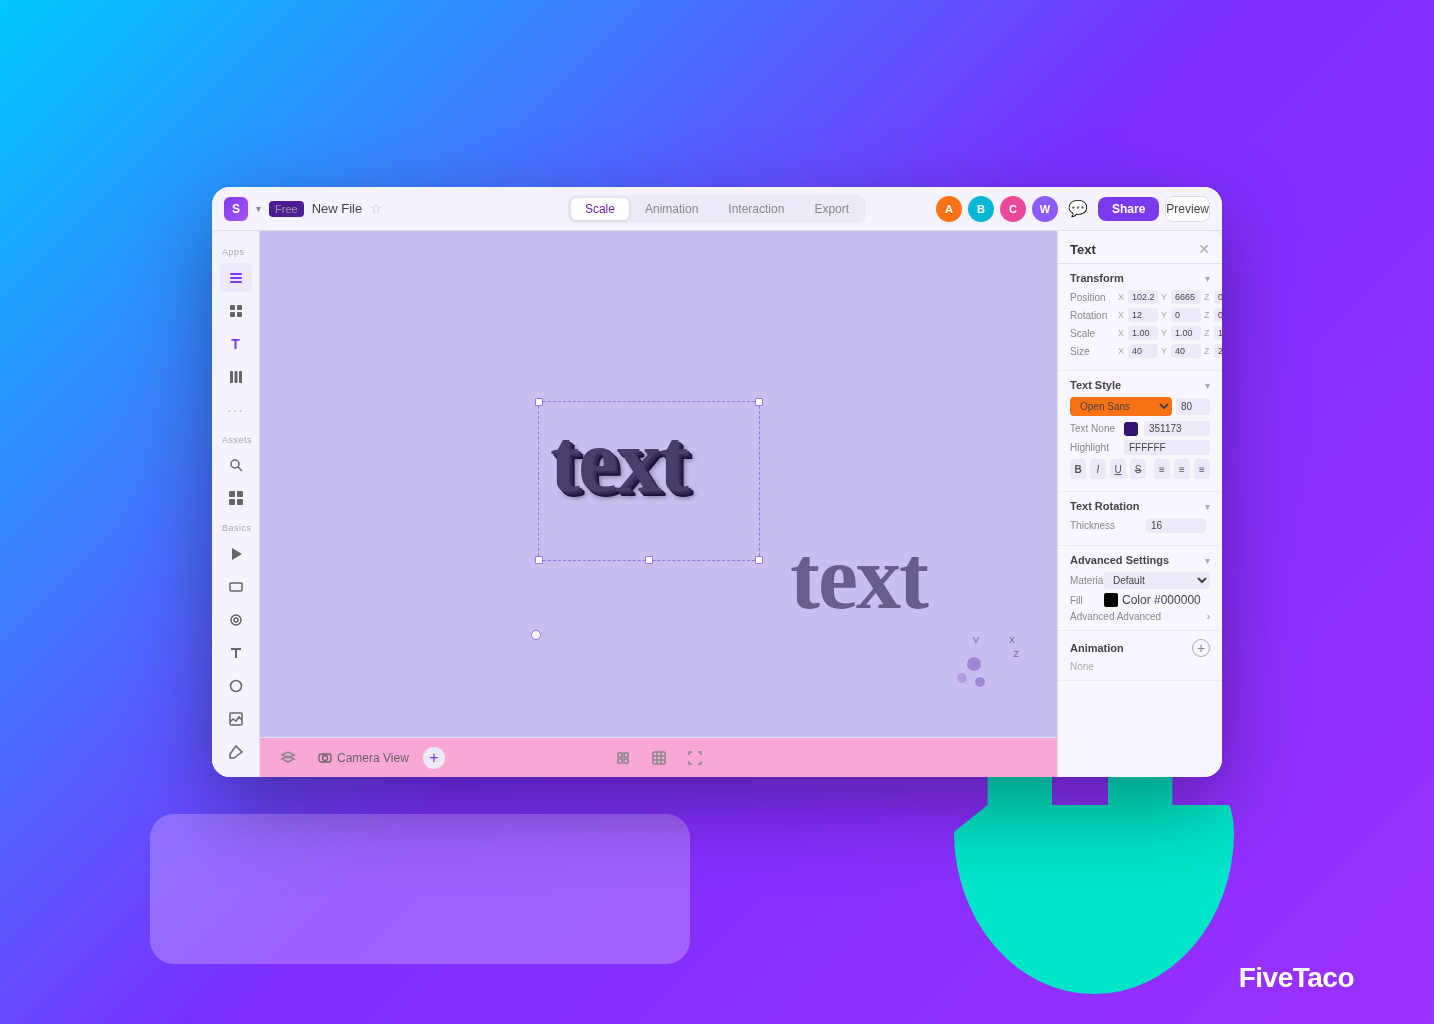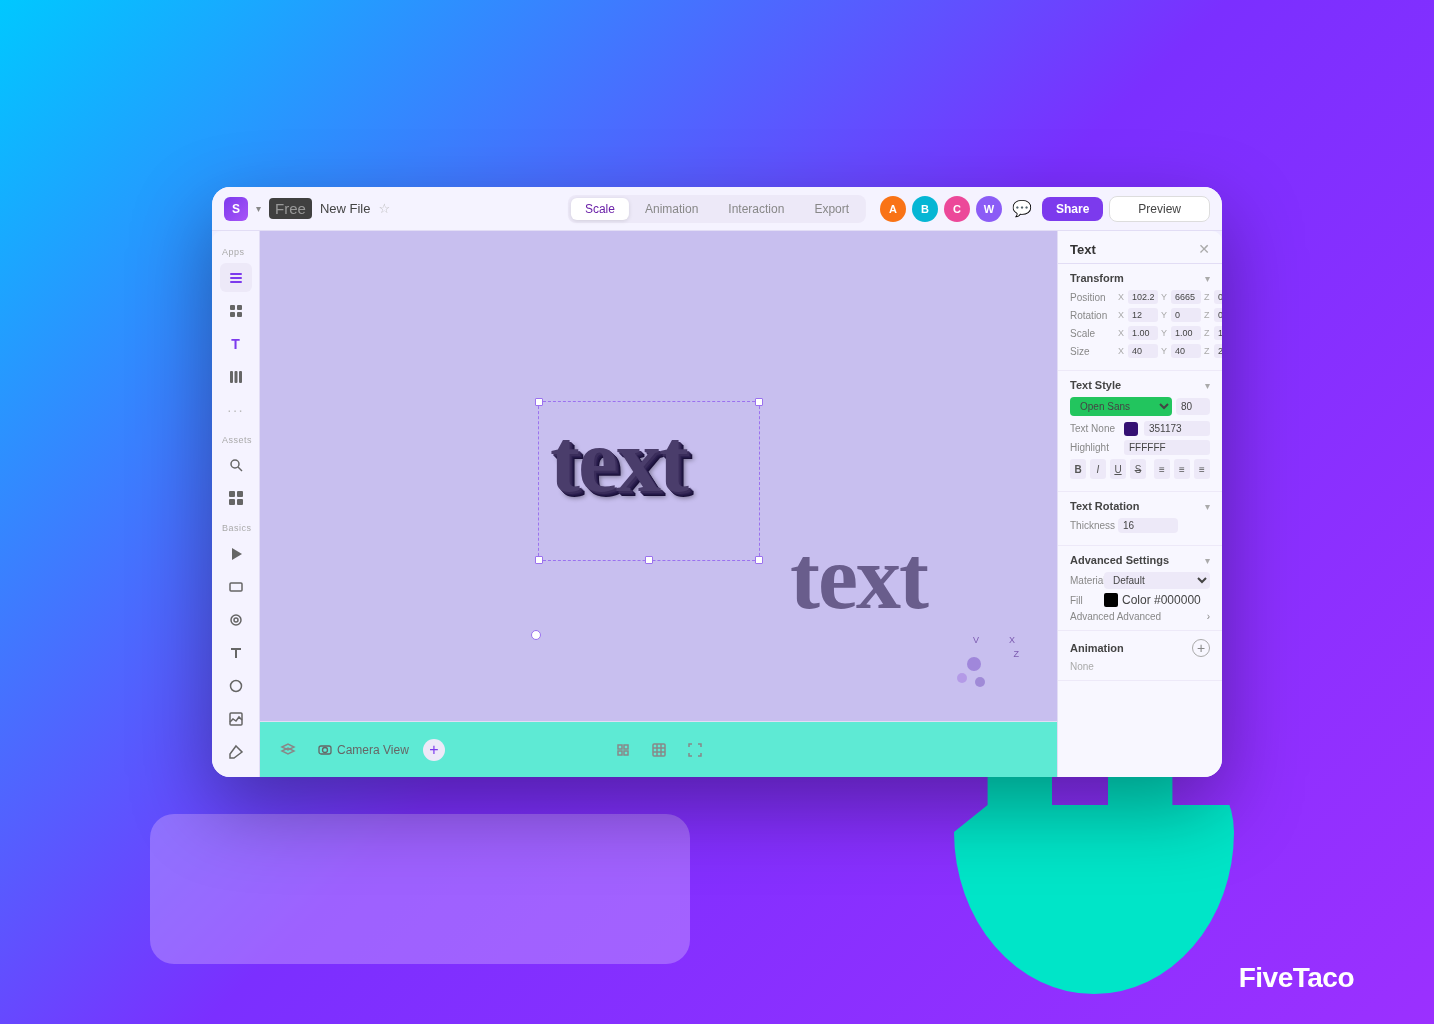--- a/index.html
+++ b/index.html
@@ -87,23 +87,23 @@
       justify-content: center;
       color: white;
       font-size: 12px;
       font-weight: 800;
     }
     .title-bar-arrow {
       font-size: 10px;
       color: #888;
     }
     .title-bar-free {
-      font-size: 15px;
+      font-size: 11px;
       color: #999;
-      background: #404040;
+      background: #4c1d95;
       padding: 2px 6px;
       border-radius: 4px;
     }
     .title-bar-filename {
       font-size: 13px;
       color: #444;
       font-weight: 500;
     }
     .title-bar-star {
       font-size: 13px;
@@ -161,21 +161,21 @@
       padding: 5px 14px;
       font-size: 12px;
       font-weight: 600;
       cursor: pointer;
     }
     .preview-btn {
       background: white;
       color: #444;
       border: 1px solid #ddd;
       border-radius: 8px;
-      padding: 5px 28px;
+      padding: 5px 0;
       font-size: 12px;
       cursor: pointer;
     }
     .icon-btn {
       width: 28px;
       height: 28px;
       background: transparent;
       border: none;
       cursor: pointer;
       color: #888;
@@ -318,22 +318,22 @@
       letter-spacing: -2px;
       user-select: none;
     }
 
     
     .canvas-bottom-bar {
       position: absolute;
       bottom: 0;
       left: 0;
       right: 0;
-      height: 56px;
-      background: #5eead4;
+      height: 40px;
+      background: #f9a8d4;
       border-top: 1px solid #e2ddf5;
       display: flex;
       align-items: center;
       padding: 0 12px;
     }
     .bottom-bar-left {
       display: flex;
       align-items: center;
       gap: 6px;
     }
@@ -487,21 +487,21 @@
     }
 
     
     .font-row {
       display: flex;
       align-items: center;
       gap: 4px;
       margin-bottom: 5px;
     }
     .font-select {
-      background: #22c55e;
+      background: #f97316;
       border: none;
       border-radius: 4px;
       padding: 3px 6px;
       font-size: 10px;
       color: #444;
       flex: 1;
     }
     .font-size-input {
       background: #ede9f8;
       border: none;
@@ -951,21 +951,21 @@
         </div>
       </div>
 
       <div class="section">
         <div class="section-header">
           <span class="section-label">Text Rotation</span>
           <span class="section-chevron">▾</span>
         </div>
         <div class="field-row">
           <span class="field-label">Thickness</span>
-          <input class="field-input" style="width: 60px;" value="16" readonly="">
+          <input class="field-input" style="width: 60px; margin-left: 28px;" value="16" readonly="">
         </div>
       </div>
 
       <div class="section">
         <div class="section-header">
           <span class="section-label">Advanced Settings</span>
           <span class="section-chevron">▾</span>
         </div>
         <div class="material-row">
           <span class="material-label">Material</span>

